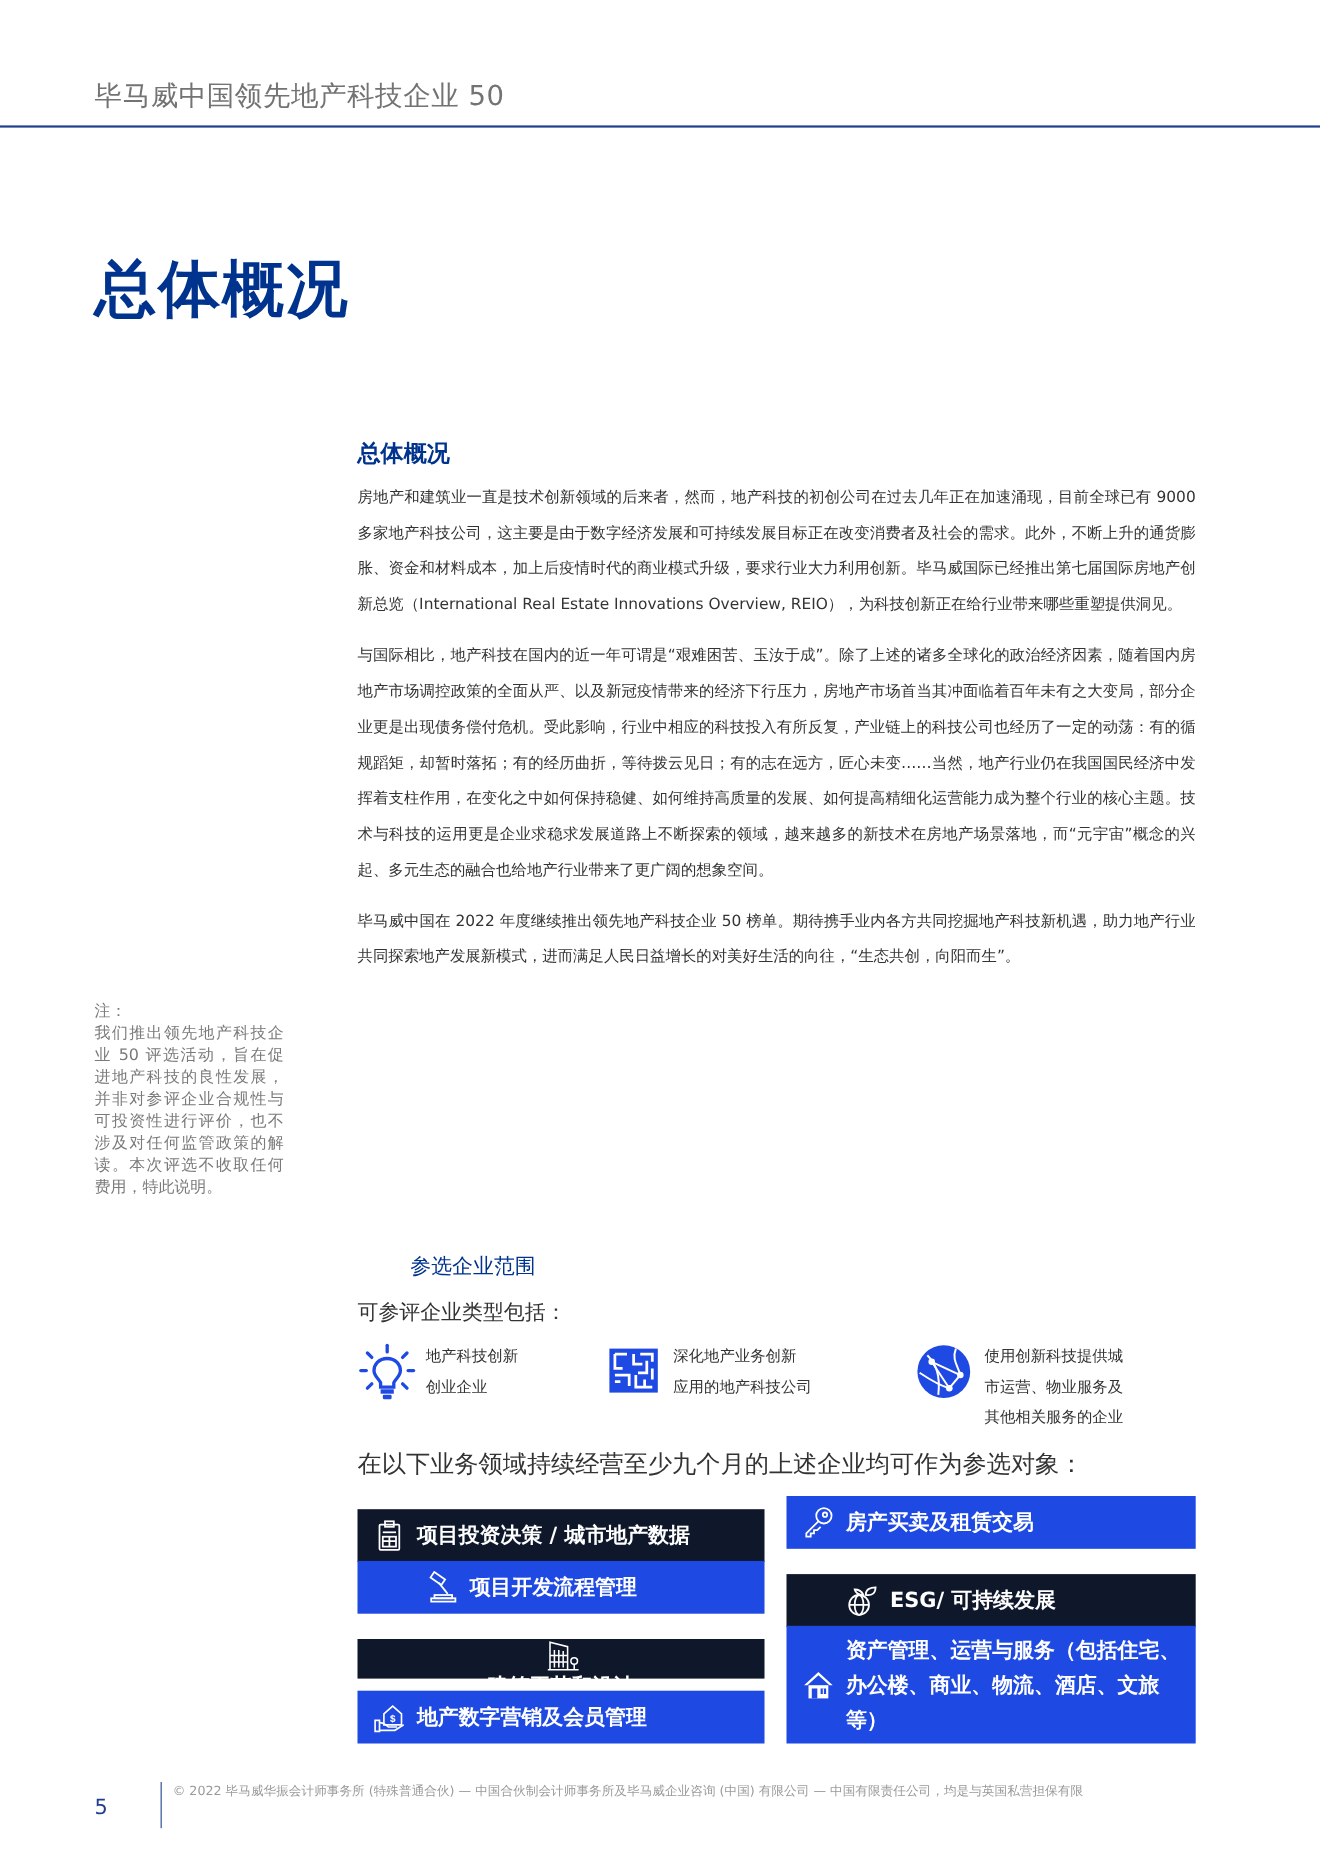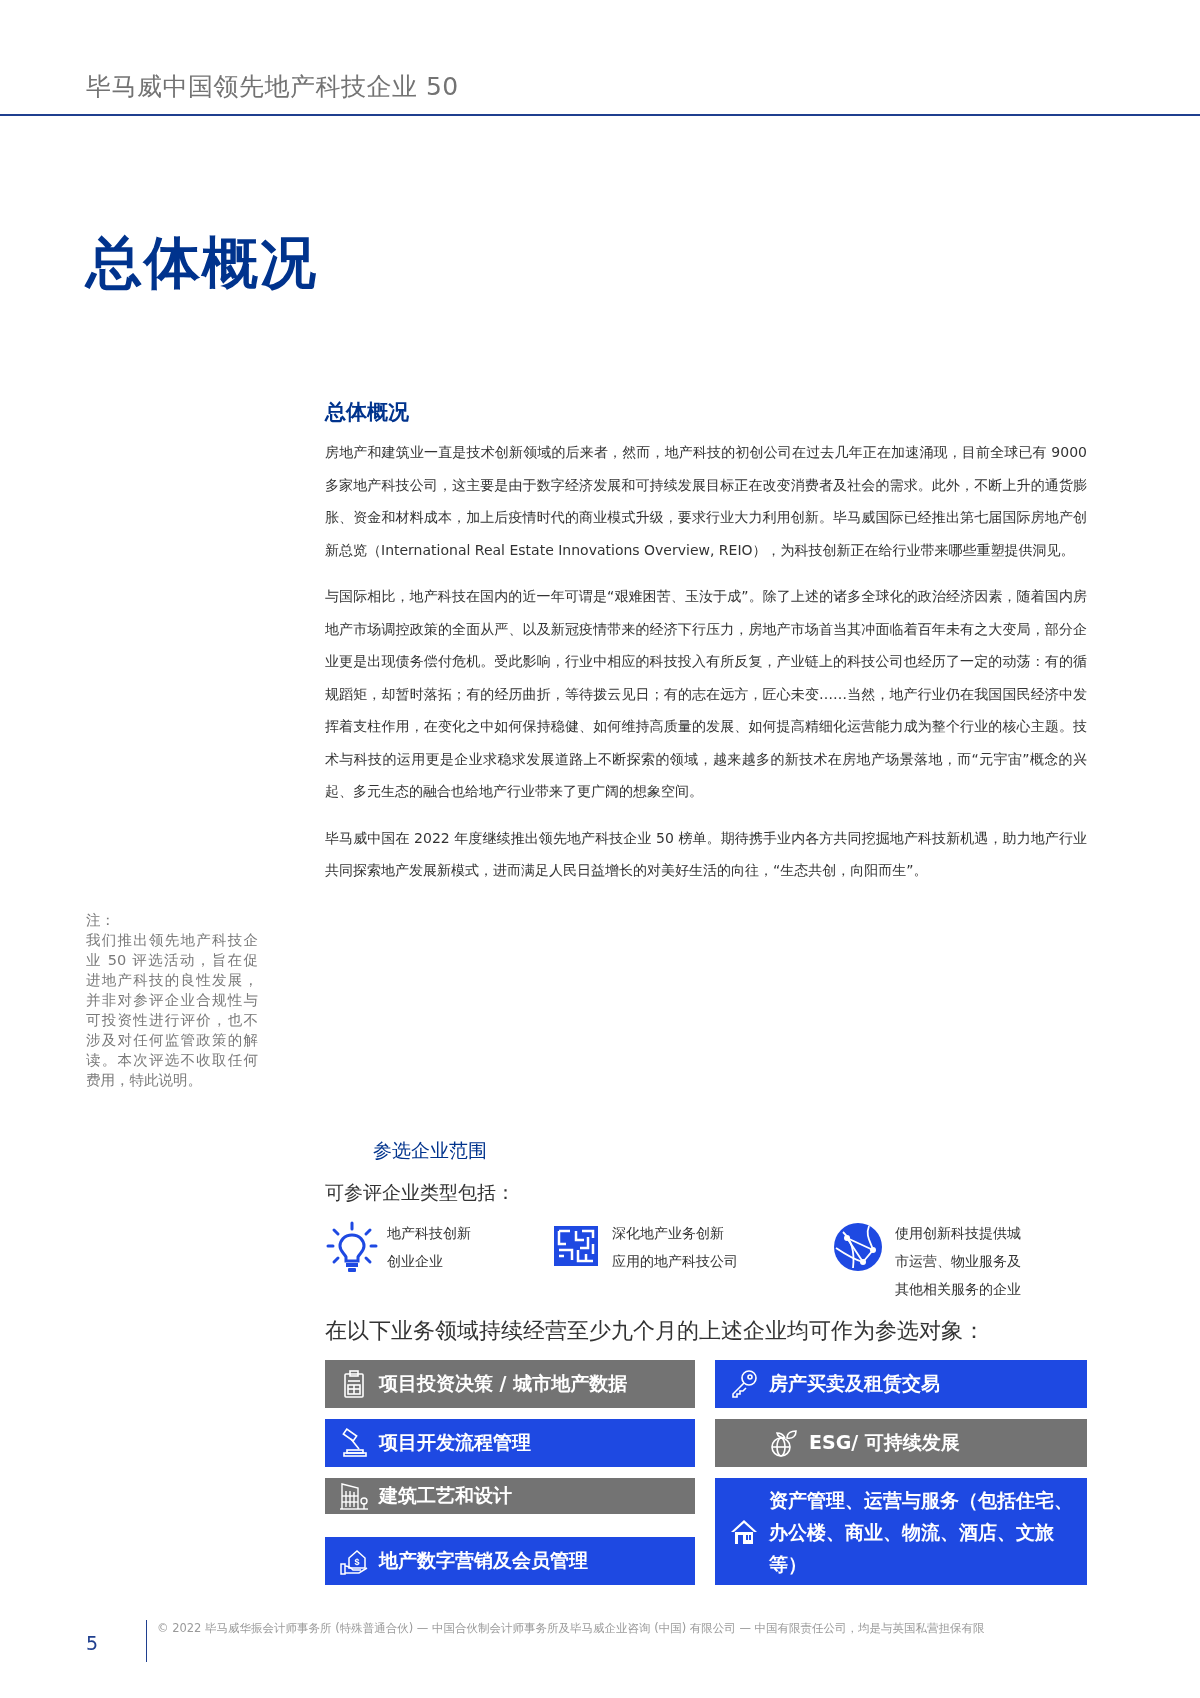--- a/index.html
+++ b/index.html
@@ -28,27 +28,27 @@
   .type .tlabel { font-size: 14px; line-height: 28px; color: #333; margin-left: 8px; font-family: Liberation Mono, monospace; }
   .type-1 { left: 0; }
   .type-2 { left: 225px; }
   .type-3 { left: 508px; }
 
   .criteria { font-size: 22px; color: #333; margin-top: 4px; }
 
   .grid { position: absolute; left: 325px; top: 1360px; width: 762px; height: 226px; }
   .cell { position: absolute; display: flex; align-items: center; color: #fff; font-weight: bold; font-size: 19px; }
   .cell .cicon { width: 30px; height: 30px; margin: 0 10px 0 14px; flex: none; }
-  .navy { background: #737373; }
+  .navy { background: #0f172a; margin-top: 12px; }
   .blue { background: #1e49e2; }
   .c1 { left: 0; top: 0; width: 370px; height: 48px; }
   .c2 { left: 390px; top: 0; width: 372px; height: 48px; }
-  .c3 { left: 0; top: 59px; width: 370px; height: 48px; }
+  .c3 { left: 0; top: 59px; width: 370px; height: 48px; padding-left: 48px; }
   .c4 { left: 390px; top: 59px; width: 372px; height: 48px; padding-left: 40px; }
-  .c5 { left: 0; top: 118px; width: 370px; height: 36px; }
+  .c5 { left: 0; top: 118px; width: 370px; height: 36px; flex-direction: column; }
   .c6 { left: 0; top: 177px; width: 370px; height: 48px; }
   .c7 { left: 390px; top: 118px; width: 372px; height: 107px; }
   .c7 .ctext { line-height: 32px; }
 
   .footer { position: absolute; left: 0; top: 1610px; width: 1200px; height: 60px; }
   .page-num { position: absolute; left: 86px; top: 22px; font-size: 19px; color: #1f3f8f; }
   .footer-rule { position: absolute; left: 146px; top: 10px; width: 1px; height: 42px; background: #1f3f8f; }
   .footer-text { position: absolute; left: 157px; top: 10px; width: 940px; font-size: 11.5px; line-height: 17px; color: #9a9a9a; }
 </style>
 </head>

